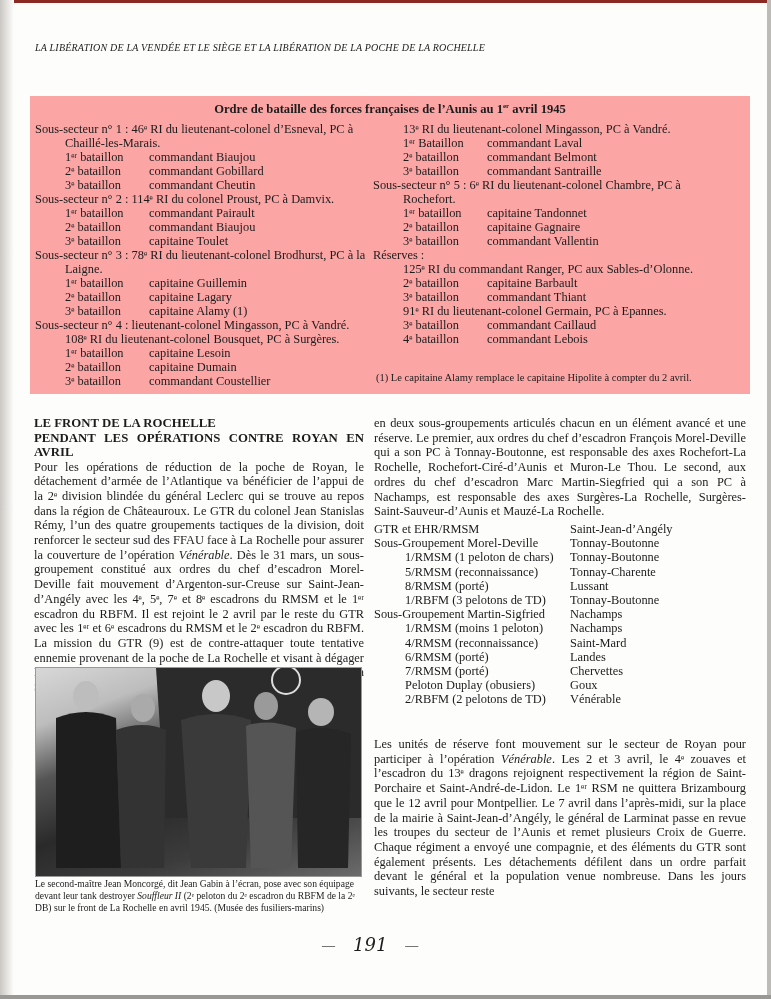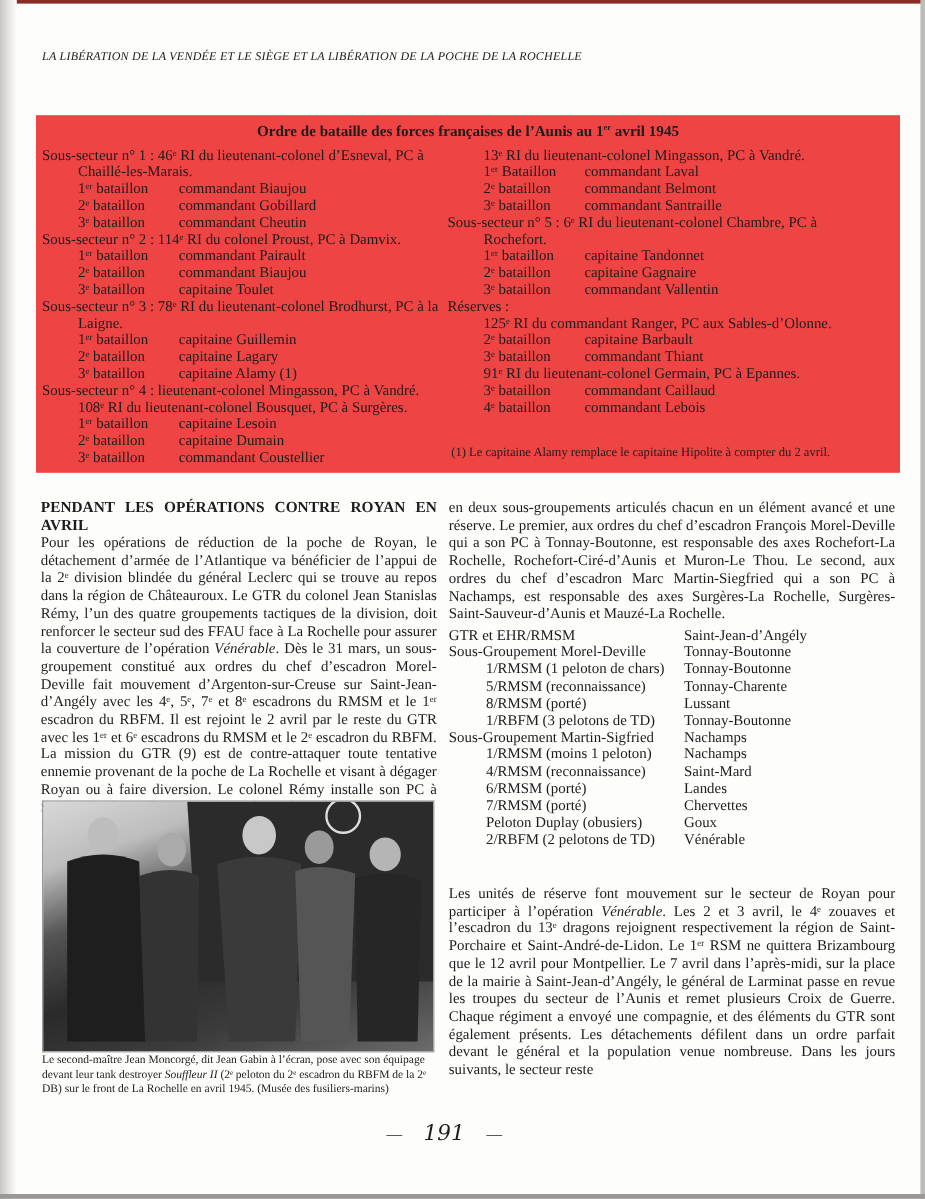--- a/index.html
+++ b/index.html
@@ -5,21 +5,21 @@
   html,body{margin:0;padding:0;}
   body{width:771px;height:999px;background:#fdfdfc;position:relative;overflow:hidden;
        font-family:"Liberation Serif","DejaVu Serif",serif;color:#1c1c1c;}
   .topbar{position:absolute;left:0;top:0;width:771px;height:3px;background:#8a2a22;}
   .leftedge{position:absolute;left:0;top:0;width:14px;height:999px;
        background:linear-gradient(to right,#c9c7c3,#e9e8e5 60%,#fdfdfc);}
   .rightedge{position:absolute;right:0;top:0;width:4px;height:999px;background:#bdbbb7;}
   .bottomedge{position:absolute;left:0;bottom:0;width:771px;height:4px;background:#9a9894;}
   .running-head{position:absolute;left:35px;top:42px;width:700px;font-style:italic;
        font-size:10px;letter-spacing:0.2px;white-space:nowrap;color:#222;}
-  .oob{position:absolute;left:30px;top:96px;width:720px;height:298px;background:#ef4444;}
+  .oob{position:absolute;left:30px;top:96px;width:720px;height:298px;background:#fca5a5;}
   .oob-title{position:absolute;left:0;top:6px;width:100%;text-align:center;
        font-weight:bold;font-size:12.6px;}
   .oob-title sup,.body sup,.caption sup,.oob sup{font-size:7px;vertical-align:5px;line-height:0;}
   .col{position:absolute;font-size:12.4px;line-height:14px;}
   .col .hd{padding-left:3px;text-indent:0;}
   .col .cont{padding-left:33px;}
   .row{display:flex;padding-left:33px;}
   .row .b{width:84px;}
   .footnote{position:absolute;left:346px;top:276px;font-size:10.5px;}
   .body{position:absolute;font-size:12.4px;line-height:14.7px;text-align:justify;}
@@ -151,20 +151,21 @@
       </div>
       <div class="row">
         <span class="b">4ᵉ bataillon</span>
         <span class="c">commandant Lebois</span>
       </div>
     </div>
   <div class="footnote">(1) Le capitaine Alamy remplace le capitaine Hipolite à compter du 2 avril.</div>
 </div>
 
 <div class="body" style="left:34px;top:416px;width:330px;">
+  <div class="h2">LE FRONT DE LA ROCHELLE</div>
   <div class="h2">PENDANT LES OPÉRATIONS CONTRE ROYAN EN AVRIL</div>
   <div id="para1">Pour les opérations de réduction de la poche de Royan, le détachement d’armée de l’Atlantique va bénéficier de l’appui de la 2ᵉ division blindée du général Leclerc qui se trouve au repos dans la région de Châteauroux. Le GTR du colonel Jean Stanislas Rémy, l’un des quatre groupements tactiques de la division, doit renforcer le secteur sud des FFAU face à La Rochelle pour assurer la couverture de l’opération <i>Vénérable</i>. Dès le 31 mars, un sous-groupement constitué aux ordres du chef d’escadron Morel-Deville fait mouvement d’Argenton-sur-Creuse sur Saint-Jean-d’Angély avec les 4ᵉ, 5ᵉ, 7ᵉ et 8ᵉ escadrons du RMSM et le 1ᵉʳ escadron du RBFM. Il est rejoint le 2 avril par le reste du GTR avec les 1ᵉʳ et 6ᵉ escadrons du RMSM et le 2ᵉ escadron du RBFM. La mission du GTR (9) est de contre-attaquer toute tentative ennemie provenant de la poche de La Rochelle et visant à dégager Royan ou à faire diversion. Le colonel Rémy installe son PC à Saint-Jean-d’Angély et organise sa force d’interposition</div>
 </div>
 
 <div class="photo">
   <svg width="325" height="208" viewBox="0 0 325 208">
     <rect x="0" y="0" width="325" height="208" fill="none"></rect>
     <polygon points="120,0 325,0 325,150 130,150" fill="#2b2b2b"></polygon>
     <circle cx="250" cy="12" r="14" fill="none" stroke="#ddd" stroke-width="2"></circle>
     <g fill="#1e1e1e">

